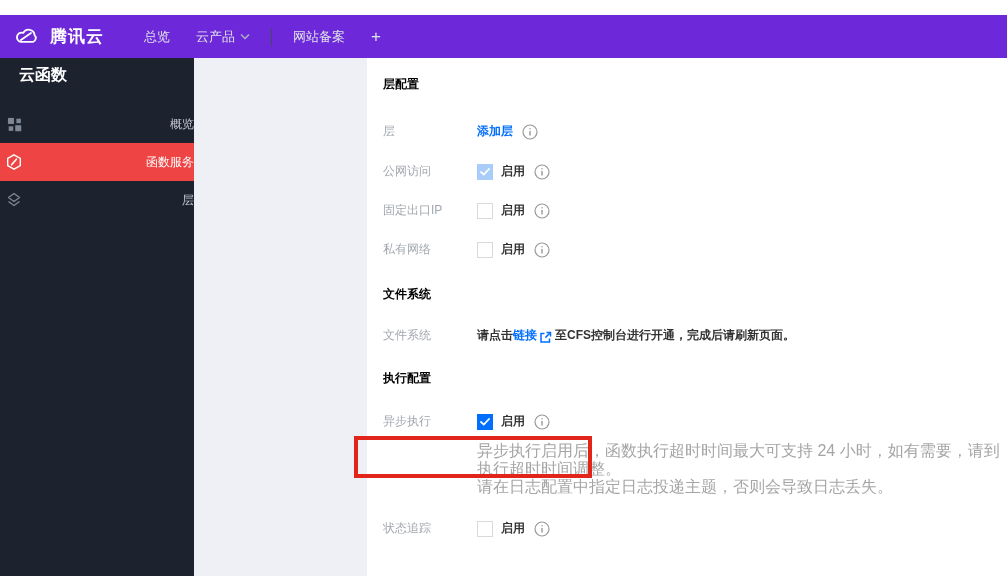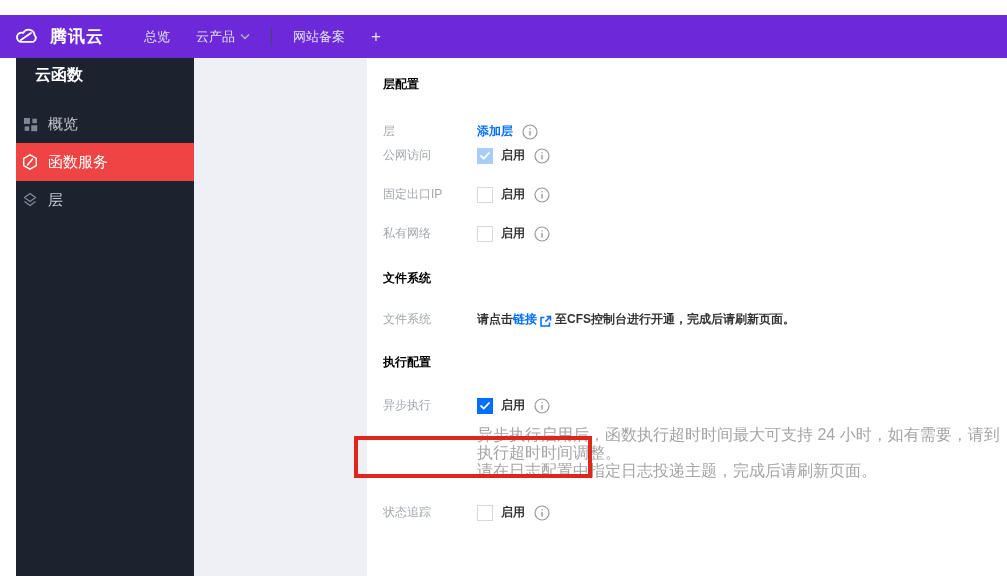--- a/index.html
+++ b/index.html
@@ -24,26 +24,25 @@
     display:flex; align-items:center; cursor:pointer; white-space:nowrap;
   }
   .nav-item .chev { margin-left:5px; display:inline-flex; }
   .nav-divider { width:1px; height:18px; background:#434b5b; margin:0 8px; }
   .nav-plus { font-size:17px; color:#dfe3e9; padding:0 13px; }
 
   
   .sidebar {
     position:absolute; top:43px; left:0; width:194px; height:533px;
     background:#1c222e;
-    margin-left:16px;
   }
   .sidebar-title { color:#ffffff; font-size:16px; font-weight:bold; padding:22px 0 19px 19px; }
   .side-item {
     height:38px; display:flex; align-items:center; padding-left:6px;
-    color:#c3c9d2; font-size:15px; cursor:pointer;
+    color:#c3c9d2; font-size:12px; cursor:pointer;justify-content:space-between;
   }
   .side-item .icon { width:16px; height:16px; margin-right:10px; display:inline-flex; align-items:center; justify-content:center; }
   .side-item.active { background:#ef4444; color:#ffffff; }
 
   
   .gutter {
     position:absolute; top:43px; left:194px; width:173px; height:533px;
     background:#eef0f5;
   }
   .content {
@@ -51,21 +50,21 @@
     background:#ffffff; padding:33px 0 0 16px;
   }
 
   .section-title { font-size:12px; font-weight:bold; color:#000; }
   .form-row { display:flex; align-items:center; }
   .row-label { width:94px; flex:0 0 94px; color:#a2a7ae; font-size:12px; }
   .row-value { display:flex; align-items:flex-end; font-size:12px; color:#333;font-weight:bold; }
 
   .mt-layer-row   { margin-top:30px; }
   .mt-net-title   { margin-top:26px; }
-  .mt-net-row1    { margin-top:7px; }
+  .mt-net-row1    { margin-top:23px; }
   .mt-net-row     { margin-top:22px; }
   .mt-fs-title    { margin-top:28px; }
   .mt-fs-row      { margin-top:24px; }
   .mt-exec-title  { margin-top:26px; }
   .mt-async-row   { margin-top:26px; }
   .mt-hint        { margin-top:12px; }
   .mt-trace-row   { margin-top:24px; }
 
   .link { color:#006eff; cursor:pointer; }
   .ext-link-icon { display:inline-flex; margin:0 3px 0 2px; vertical-align:-2px; }
@@ -260,21 +259,21 @@
           <circle cx="8" cy="8" r="7" fill="none" stroke="#97999c" stroke-width="1.2"></circle>
           <rect x="7.3" y="6.8" width="1.4" height="5" rx="0.7" fill="#97999c"></rect>
           <rect x="7.3" y="3.9" width="1.4" height="1.6" rx="0.7" fill="#97999c"></rect>
         </svg>
       </span>
     </div>
   </div>
 
   <div class="hint mt-hint">
     <div>异步执行启用后，函数执行超时时间最大可支持 24 小时，如有需要，请到执行超时时间调整。</div>
-    <div>请在日志配置中指定日志投递主题，完成后请刷新页面。</div>
+    <div>请在日志配置中指定日志投递主题，否则会导致日志丢失。</div>
   </div>
 
   <div class="form-row mt-trace-row">
     <div class="row-label">状态追踪</div>
     <div class="row-value">
       <span class="checkbox"></span>
       <span class="cb-label">启用</span>
       <span class="info-icon">
         <svg width="16" height="16" viewBox="0 0 16 16">
           <circle cx="8" cy="8" r="7" fill="none" stroke="#97999c" stroke-width="1.2"></circle>

